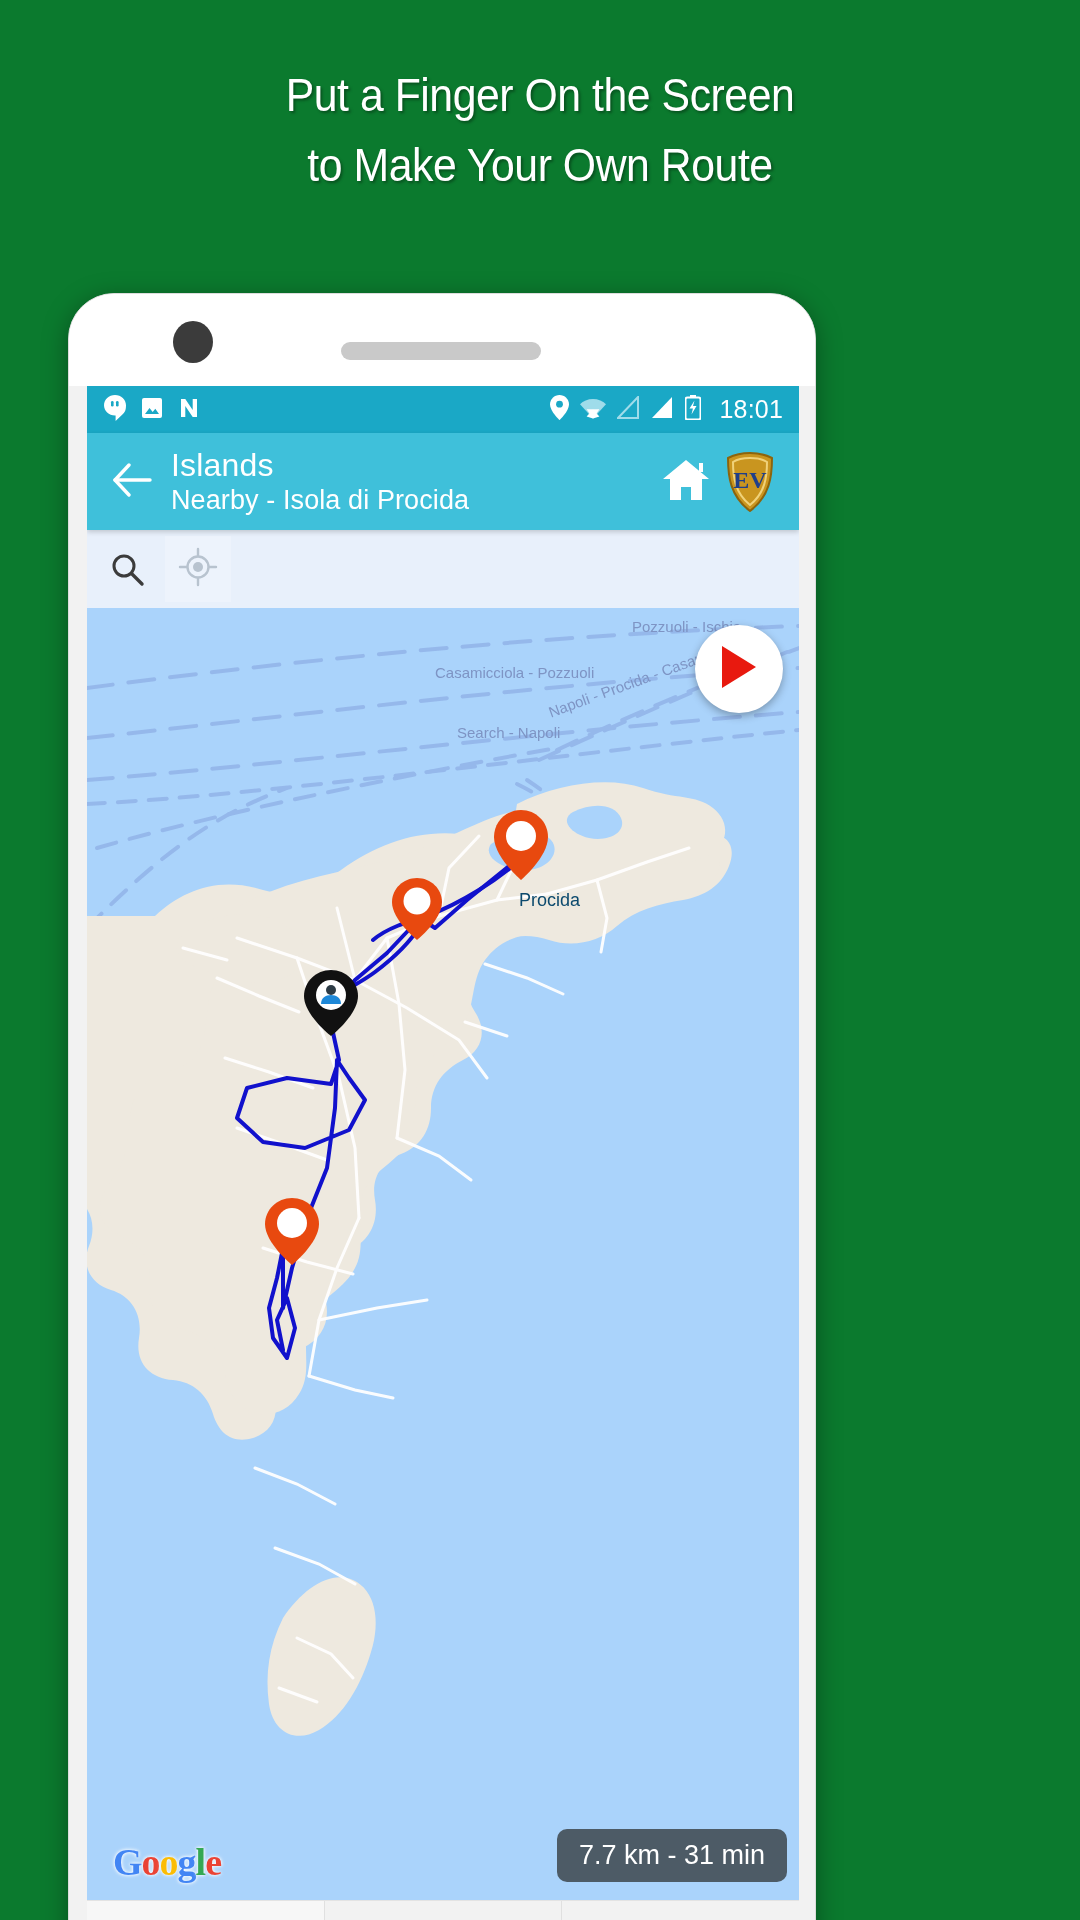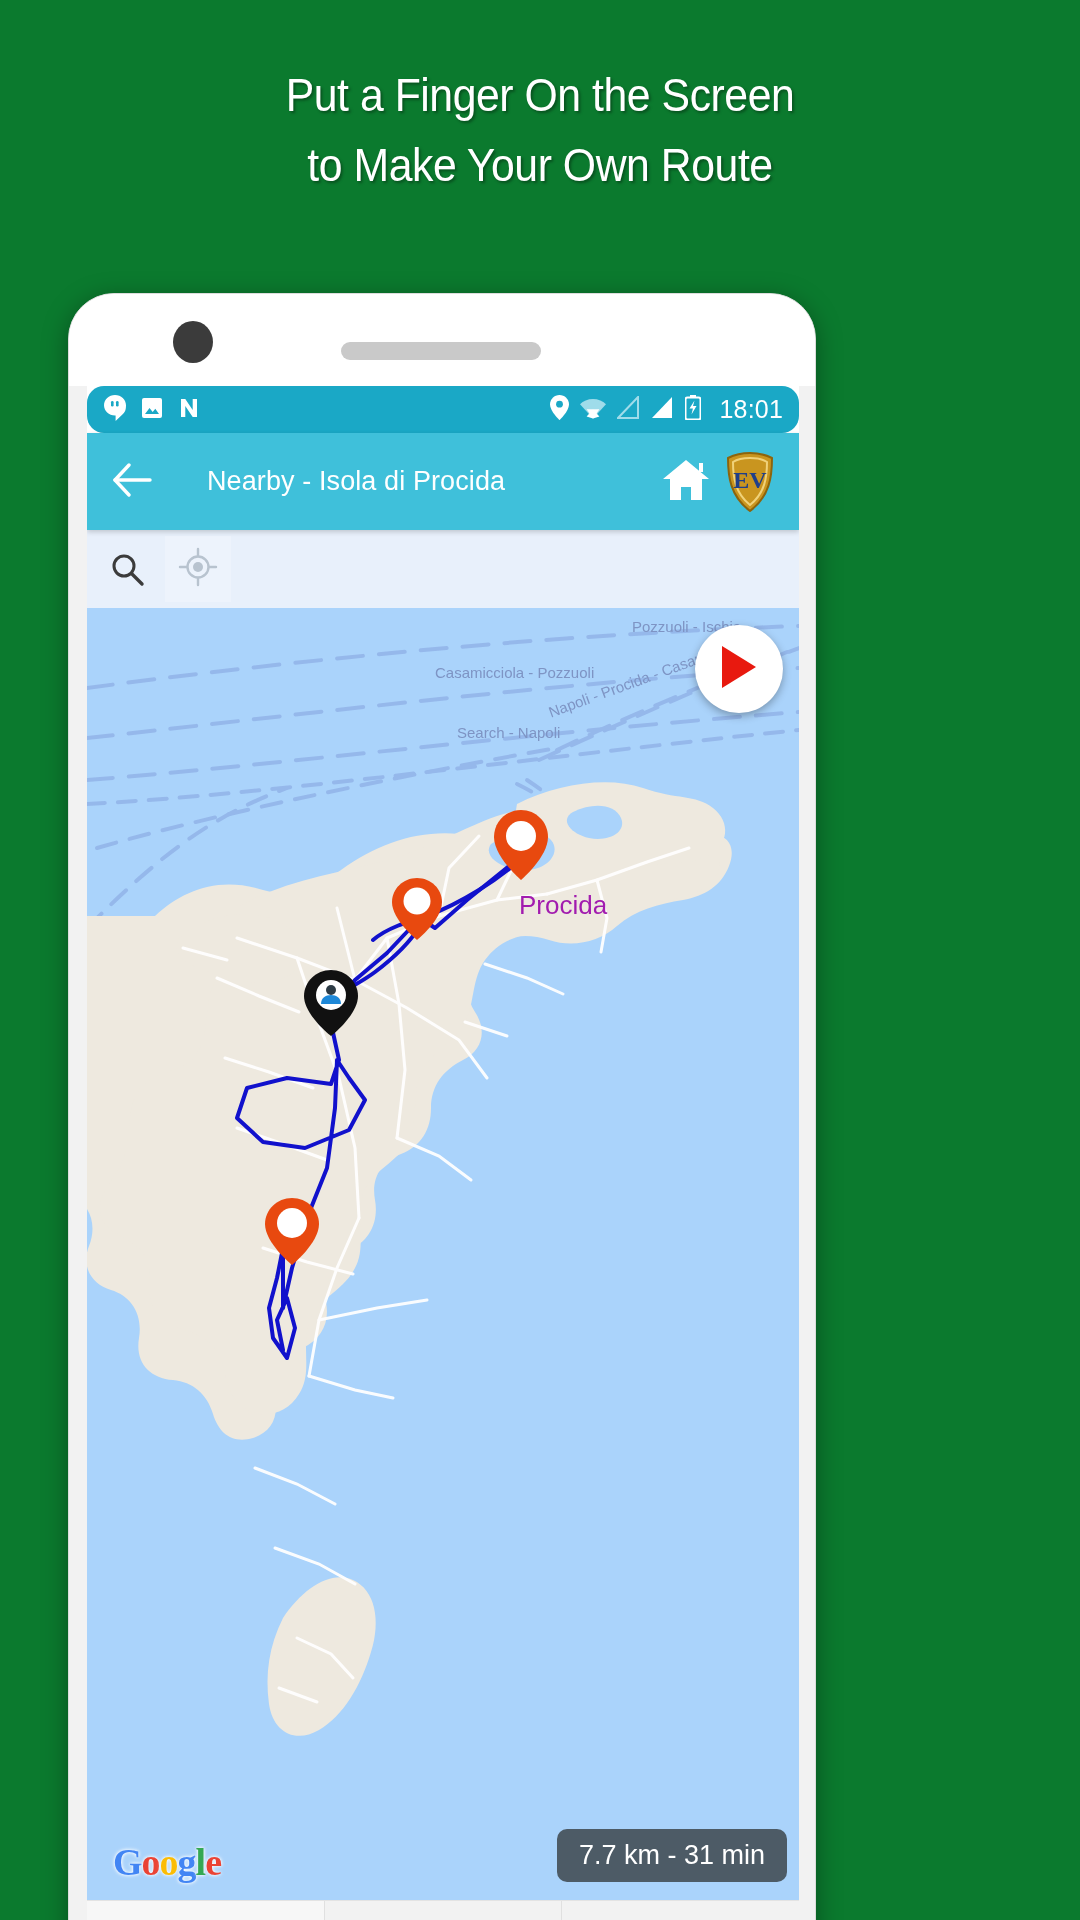--- a/index.html
+++ b/index.html
@@ -60,21 +60,20 @@
   }
 
   
   #status-bar {
     position: relative;
     height: 47px; width: 712px;
     background: #1aa8c6;
     display: flex; align-items: center;
     padding: 0 16px;
     color: #ffffff;
-    border-radius: 17px;
   }
   #status-left { display: flex; align-items: center; gap: 13px; }
   #status-right { margin-left: auto; display: flex; align-items: center; gap: 11px; }
   .sb-ic { display: block; }
   #status-time {
     font-size: 25px; font-weight: 400; color: #fff;
     margin-left: 7px; letter-spacing: 0.2px;
   }
 
   
@@ -88,21 +87,21 @@
     z-index: 5;
   }
   #back-button { width: 56px; display:flex; align-items:center; justify-content:center; cursor:pointer; }
   #appbar-titles { margin-left: 10px; flex: 1; }
   #app-title {
     color: #ffffff; font-size: 32px; font-weight: 400;
     line-height: 37px; letter-spacing: 0.2px;
   }
   #app-subtitle {
     color: #ffffff; font-size: 27px; font-weight: 400;
-    line-height: 33px; letter-spacing: 0.1px; margin-left: 36px;
+    line-height: 33px; letter-spacing: 0.1px;
   }
   #home-button { width: 66px; display:flex; align-items:center; justify-content:center; cursor:pointer; }
   #brand-logo { width: 62px; display:flex; align-items:center; justify-content:center; }
 
   
   #search-bar {
     position: relative;
     height: 78px; width: 712px;
     background: #e8f0fb;
     display: flex; align-items: center;
@@ -136,22 +135,22 @@
 
   .ferry-label {
     position: absolute;
     color: #7e94c4;
     font-size: 15px;
     font-family: "Liberation Sans", sans-serif;
     white-space: nowrap;
   }
   #label-procida {
     position: absolute;
-    color: #a21caf;
-    font-size: 26px;
+    color: #0c4a6e;
+    font-size: 18px;
     font-family: "Liberation Sans", sans-serif;
     left: 432px; top: 282px;
   }
 
   
   #play-fab {
     position: absolute; right: 16px; top: 17px;
     width: 88px; height: 88px; border-radius: 50%;
     background: #ffffff;
     box-shadow: 0 3px 8px rgba(0,0,0,0.3);
@@ -278,20 +277,21 @@
     <div id="app-bar">
       <div id="back-button">
         <span>
           <svg width="42" height="34" viewBox="0 0 42 34">
               <path d="M17 2L3 17l14 15" fill="none" stroke="#fff" stroke-width="3.4" stroke-linecap="round" stroke-linejoin="round"></path>
               <path d="M3 17h35" fill="none" stroke="#fff" stroke-width="3.4" stroke-linecap="round"></path>
             </svg>
         </span>
       </div>
       <div id="appbar-titles">
+        <div id="app-title">Islands</div>
         <div id="app-subtitle">Nearby - Isola di Procida</div>
       </div>
       <div id="home-button">
         <span>
           <svg width="50" height="46" viewBox="0 0 50 46">
               <path d="M25 3L2 22h7v21h11V30h10v13h11V22h7z" fill="#fff"></path>
               <path d="M38 6h4v9h-4z" fill="#fff"></path>
             </svg>
         </span>
       </div>

